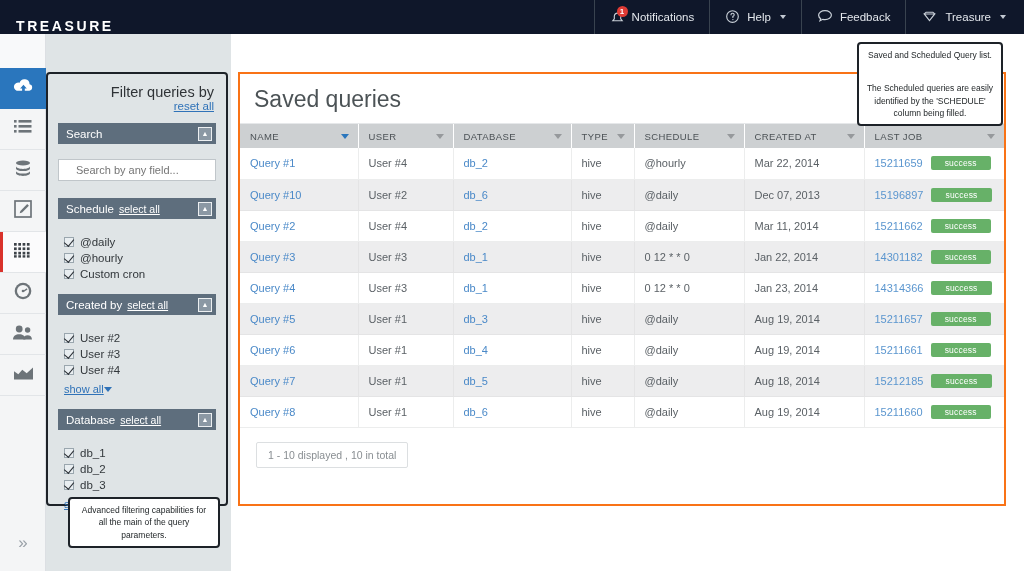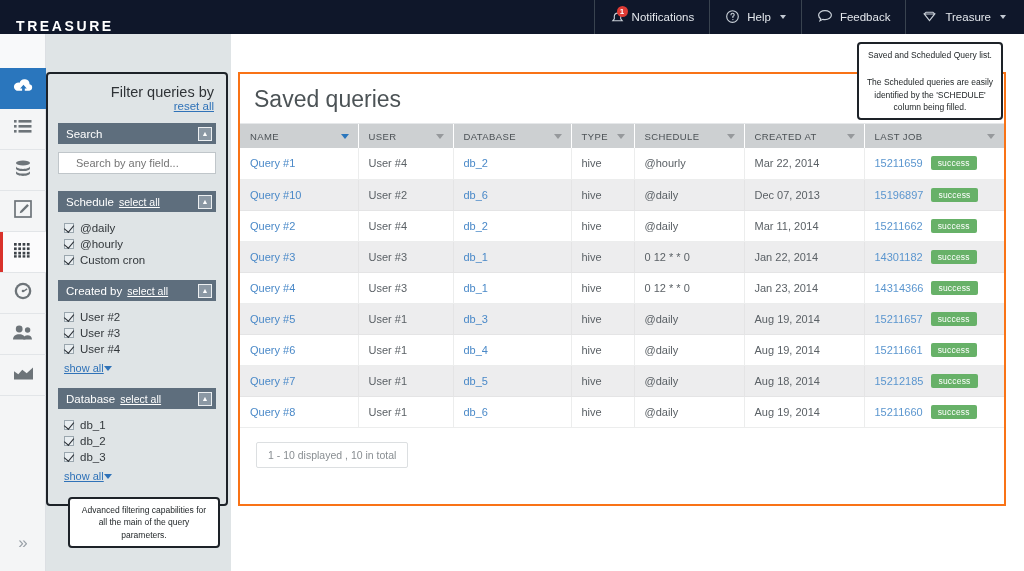--- a/index.html
+++ b/index.html
@@ -101,21 +101,21 @@
   }
   .filter-title { font-size: 14.5px; color: #2f3337; }
   .reset-all { font-size: 11.5px; color: #2f72b8; text-decoration: underline; cursor: pointer; }
 
   .sect-head {
     background: #5e6e7d;
     height: 21px;
     display: flex; align-items: center;
     padding: 0 4px 0 8px;
     color: #ffffff; font-size: 11.5px;
-    margin-bottom: 8px;
+    margin-bottom: 15px;
   }
   .sect-head .select-all {
     color:#ffffff; text-decoration: underline; font-size: 10.5px;
     margin-left: 5px; cursor:pointer;
   }
   .collapse-btn {
     margin-left: auto; width: 14px; height: 14px;
     border: 1px solid #eceff1; background: #8b98a4;
     display:flex; align-items:center; justify-content:center;
     font-size: 7px; color:#ffffff; cursor:pointer; line-height:1;
@@ -156,21 +156,21 @@
     position: absolute;
     background: #ffffff;
     border: 2px solid #1d2228;
     border-radius: 4px;
     font-size: 8.5px; color:#222729;
     text-align: center; line-height: 1.45;
     padding: 5px 7px;
   }
   #tip-filters { left: 68px; top: 497px; width: 152px; }
   #tip-saved  { left: 857px; top: 42px; width: 146px; }
-  .tip p + p { margin-top: 15px; }
+  .tip p + p { margin-top: 21px; }
 
   
   .card {
     position: absolute; left: 238px; top: 72px;
     width: 768px; height: 434px;
     background: #ffffff;
     border: 2px solid #f97316;
     border-radius: 0;
     overflow: hidden;
   }
@@ -212,21 +212,21 @@
     white-space: nowrap;
   }
   table.qt td:last-child { border-right: none; }
   table.qt tbody tr:nth-child(even) td { background: #ededee; border-right-color:#e4e4e5; border-bottom-color:#e4e4e5;}
   td.qname { font-size: 13px; }
   .lnk { color: #4a89c8; cursor: pointer; }
   .lnk-db { color: #4a89c8; font-size: 11px; cursor: pointer; }
   .jobid { color:#5b96cf; margin-right: 8px; cursor:pointer;}
   .pill {
     display:inline-block; background:#67b168; color:#ffffff;
-    font-size: 8.5px; padding: 2px 7px; border-radius: 2px;
+    font-size: 8.5px; padding: 2px 14px; border-radius: 2px;
     vertical-align: 1px; letter-spacing:.2px;
   }
   .card-footer { padding: 14px 0 0 16px; background:#ffffff; }
   .pager {
     display:inline-block; border:1px solid #dcdfe1; border-radius:2px;
     font-size: 10.5px; color:#898e92; padding: 6px 11px; cursor:pointer;
   }
 
   .col-name{width:118px;} .col-user{width:95px;} .col-db{width:118px;}
   .col-type{width:63px;} .col-sched{width:110px;} .col-created{width:120px;}

